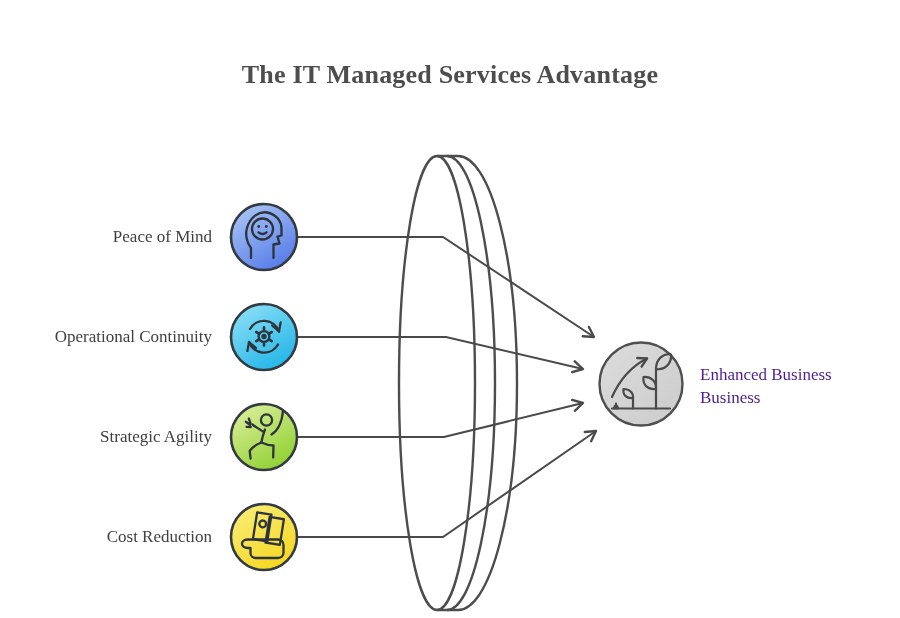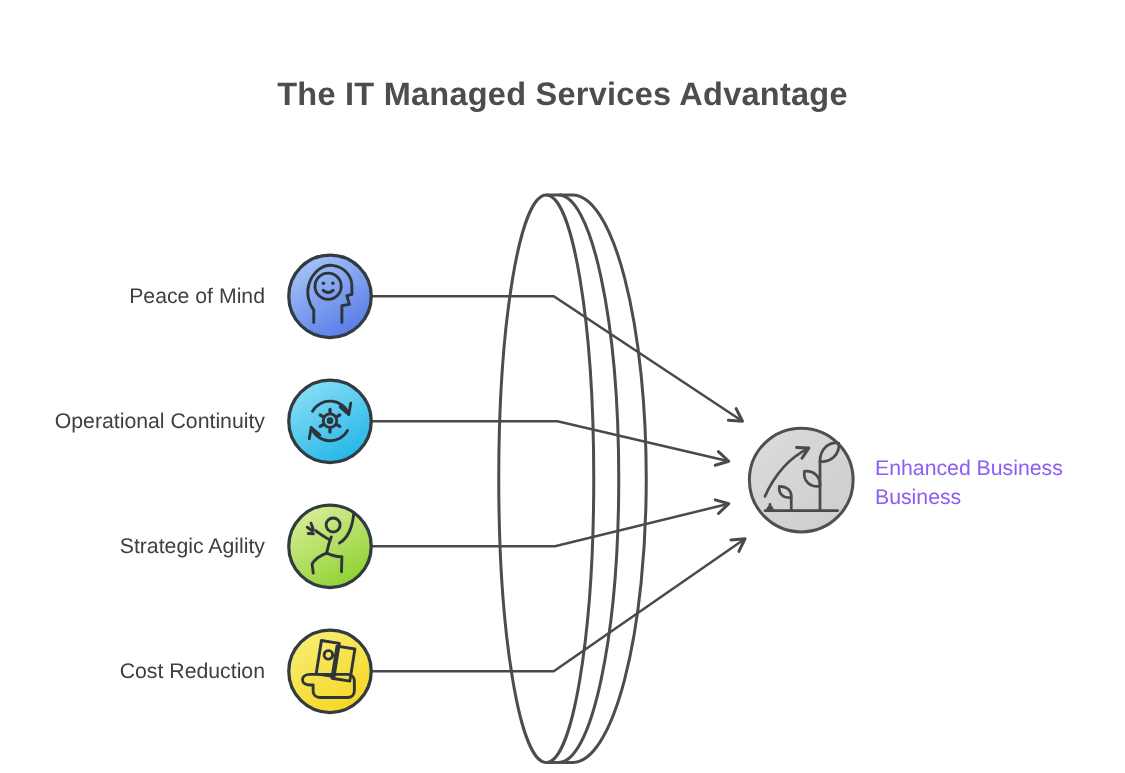--- a/index.html
+++ b/index.html
@@ -1,31 +1,31 @@
 <!DOCTYPE html>
 <html><head>
 <meta charset="utf-8">
 <style>
   html,body{margin:0;padding:0;background:#ffffff;}
   .stage{
     position:relative;width:900px;height:618px;background:#ffffff;overflow:hidden;
-    font-family:Liberation Sans, sans-serif;
+    font-family:Liberation Serif, serif;
   }
   .title{
     position:absolute;top:60px;left:0;width:900px;text-align:center;
     font-size:26px;font-weight:700;color:#4d4d4d;letter-spacing:.2px;
   }
   .svg-layer{position:absolute;top:0;left:0;}
   .in-label{
     position:absolute;right:688px;width:260px;text-align:right;
     font-size:17px;color:#3f3f3f;line-height:22px;white-space:nowrap;
   }
   .out-label{
     position:absolute;left:700px;top:363px;width:190px;text-align:left;
-    font-size:17px;color:#8b5cf6;line-height:23px;
+    font-size:17px;color:#4c1d95;line-height:23px;
   }
   .glyph{fill:none;stroke:#2e343b;stroke-width:2.3;stroke-linecap:round;stroke-linejoin:round;}
   .glyph-fill{fill:#2e343b;stroke:none;}
   .gray-glyph{fill:none;stroke:#4a4a4a;stroke-width:2.2;stroke-linecap:round;stroke-linejoin:round;}
   .connector{fill:none;stroke:#4a4a4a;stroke-width:2;}
   .lens-stroke{fill:none;stroke:#4d4d4d;stroke-width:2.4;}
   .circle-ring{stroke:#333b42;stroke-width:2.6;}
 </style>
 </head>
 <body>

